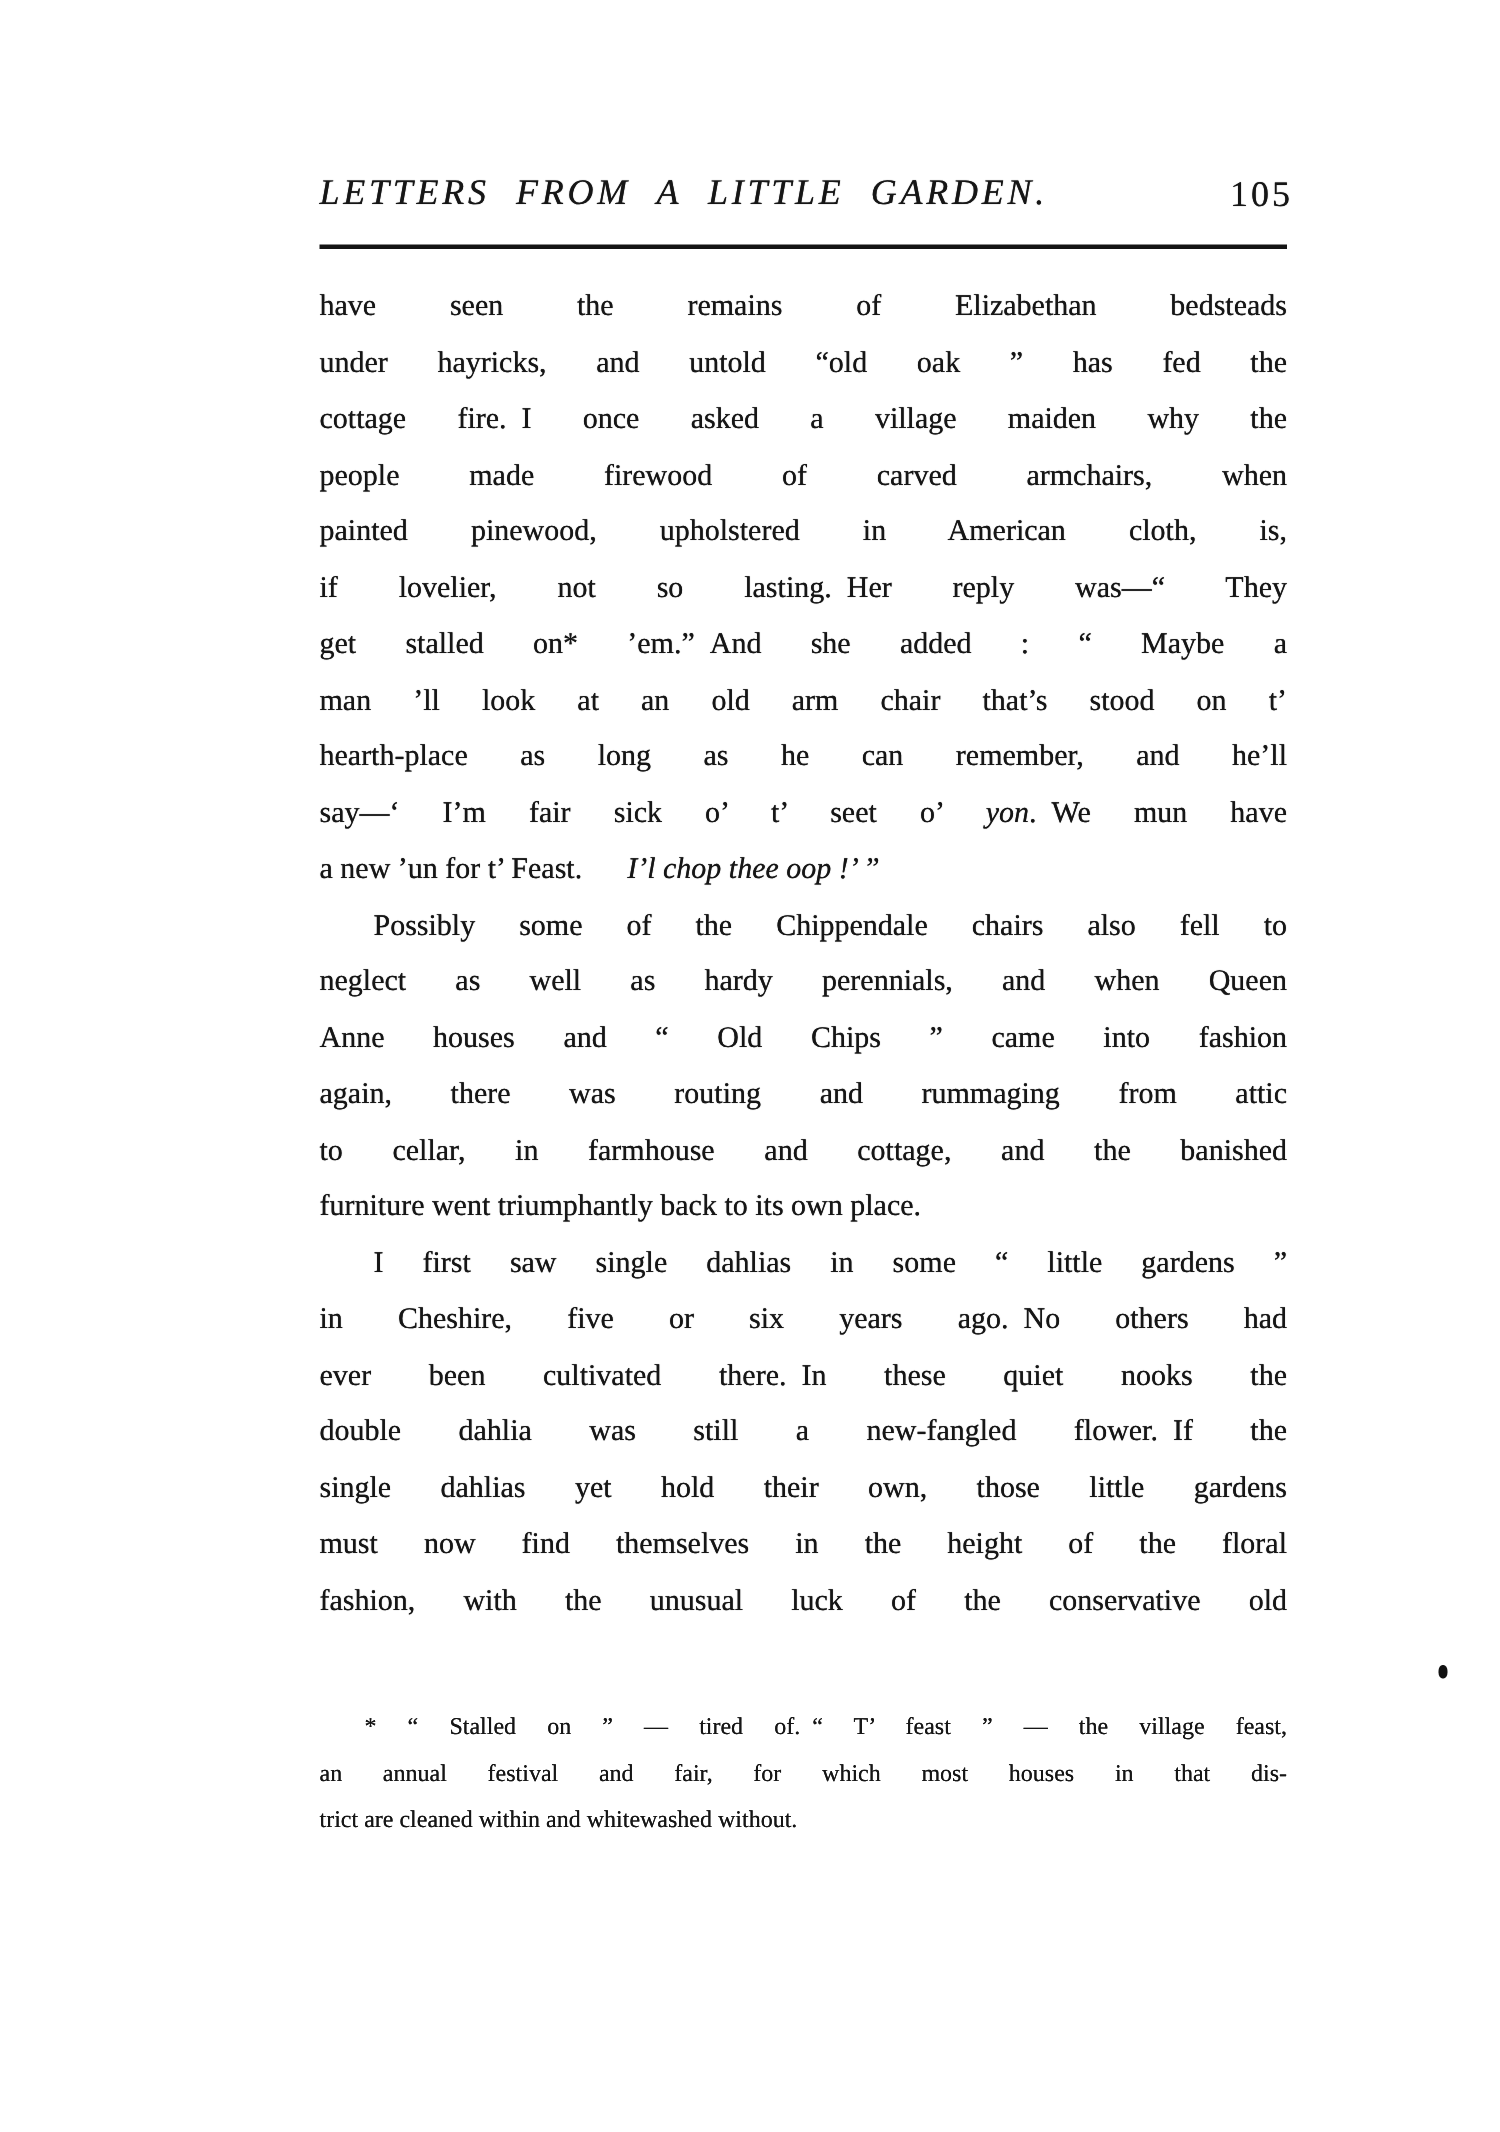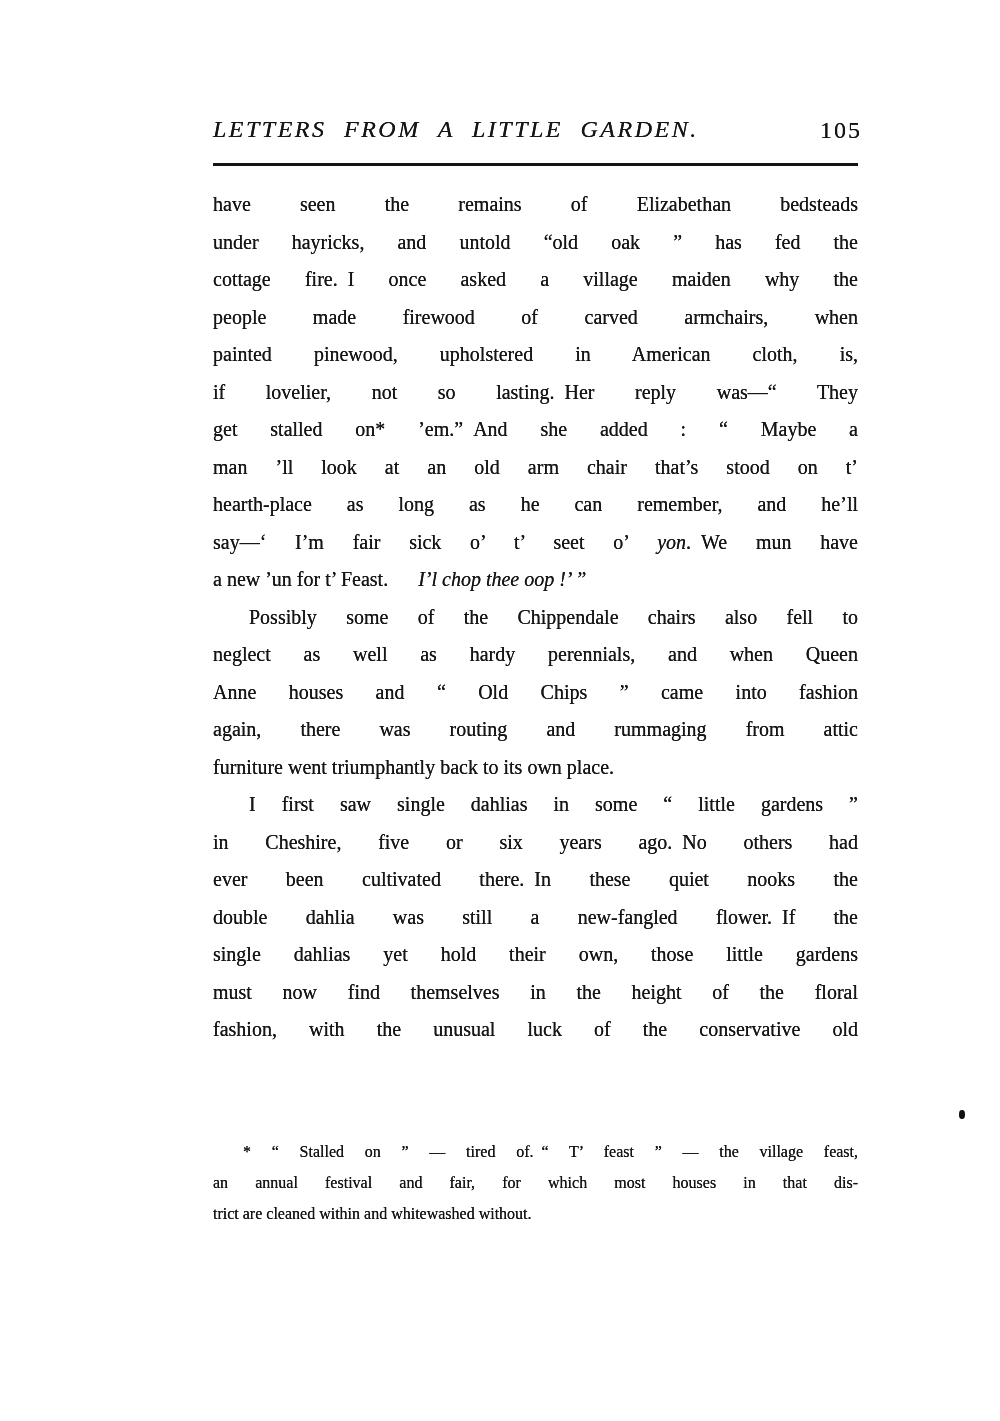--- a/index.html
+++ b/index.html
@@ -117,20 +117,21 @@
       <div class="body-line justify"><span>if lovelier, not so lasting. Her reply was—“ They</span></div>
       <div class="body-line justify"><span>get stalled on* ’em.” And she added : “ Maybe a</span></div>
       <div class="body-line justify"><span>man ’ll look at an old arm chair that’s stood on t’</span></div>
       <div class="body-line justify"><span>hearth-place as long as he can remember, and he’ll</span></div>
       <div class="body-line justify"><span>say—‘ I’m fair sick o’ t’ seet o’ </span><span class="italic">yon</span><span>. We mun have</span></div>
       <div class="body-line"><span>a new ’un for t’ Feast.  </span><span class="italic">I’l chop thee oop !’ ”</span></div>
       <div class="body-line justify indent"><span>Possibly some of the Chippendale chairs also fell to</span></div>
       <div class="body-line justify"><span>neglect as well as hardy perennials, and when Queen</span></div>
       <div class="body-line justify"><span>Anne houses and “ Old Chips ” came into fashion</span></div>
       <div class="body-line justify"><span>again, there was routing and rummaging from attic</span></div>
+      <div class="body-line justify"><span>to cellar, in farmhouse and cottage, and the banished</span></div>
       <div class="body-line"><span>furniture went triumphantly back to its own place.</span></div>
       <div class="body-line justify indent"><span>I first saw single dahlias in some “ little gardens ”</span></div>
       <div class="body-line justify"><span>in Cheshire, five or six years ago. No others had</span></div>
       <div class="body-line justify"><span>ever been cultivated there. In these quiet nooks the</span></div>
       <div class="body-line justify"><span>double dahlia was still a new-fangled flower. If the</span></div>
       <div class="body-line justify"><span>single dahlias yet hold their own, those little gardens</span></div>
       <div class="body-line justify"><span>must now find themselves in the height of the floral</span></div>
       <div class="body-line justify"><span>fashion, with the unusual luck of the conservative old</span></div>
     </main>
 

